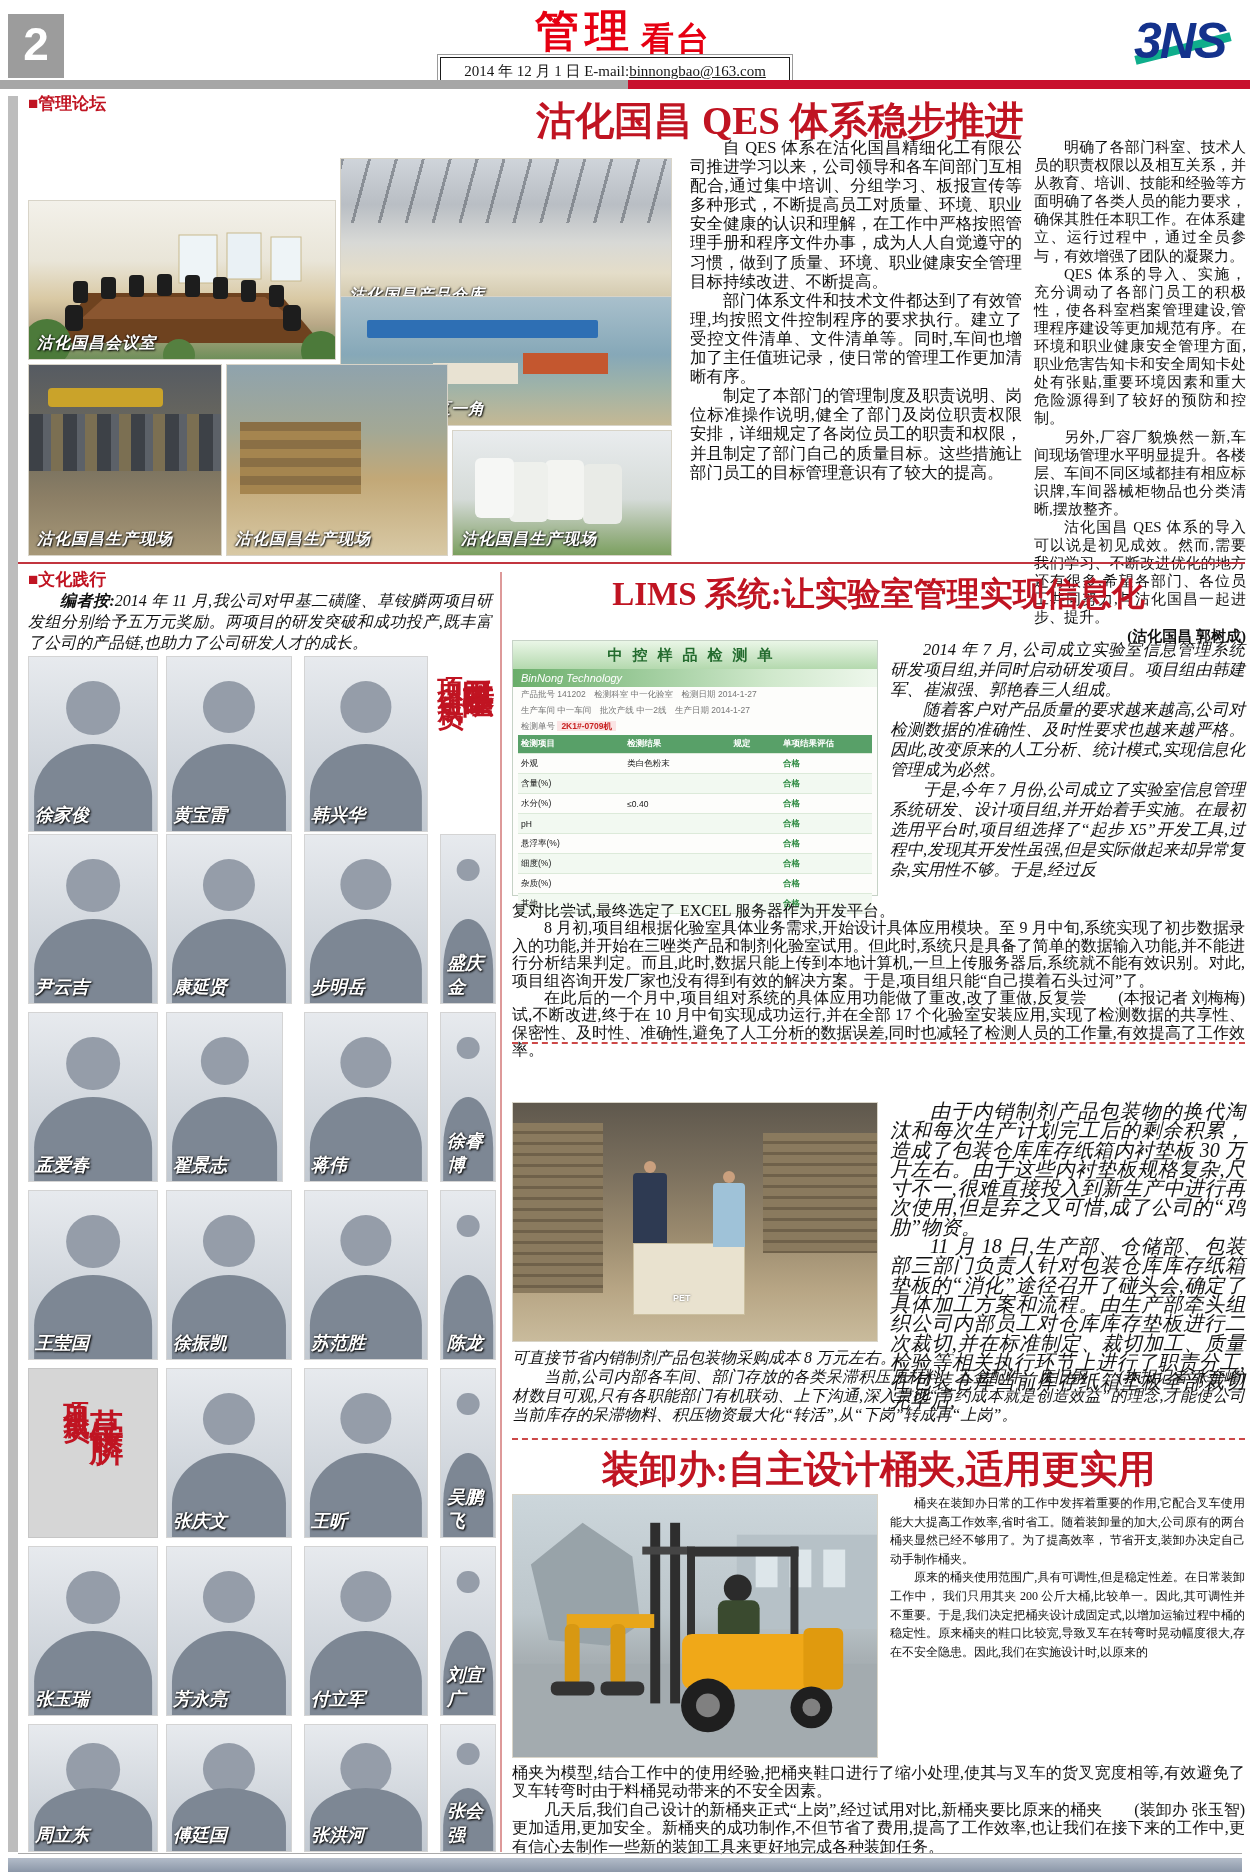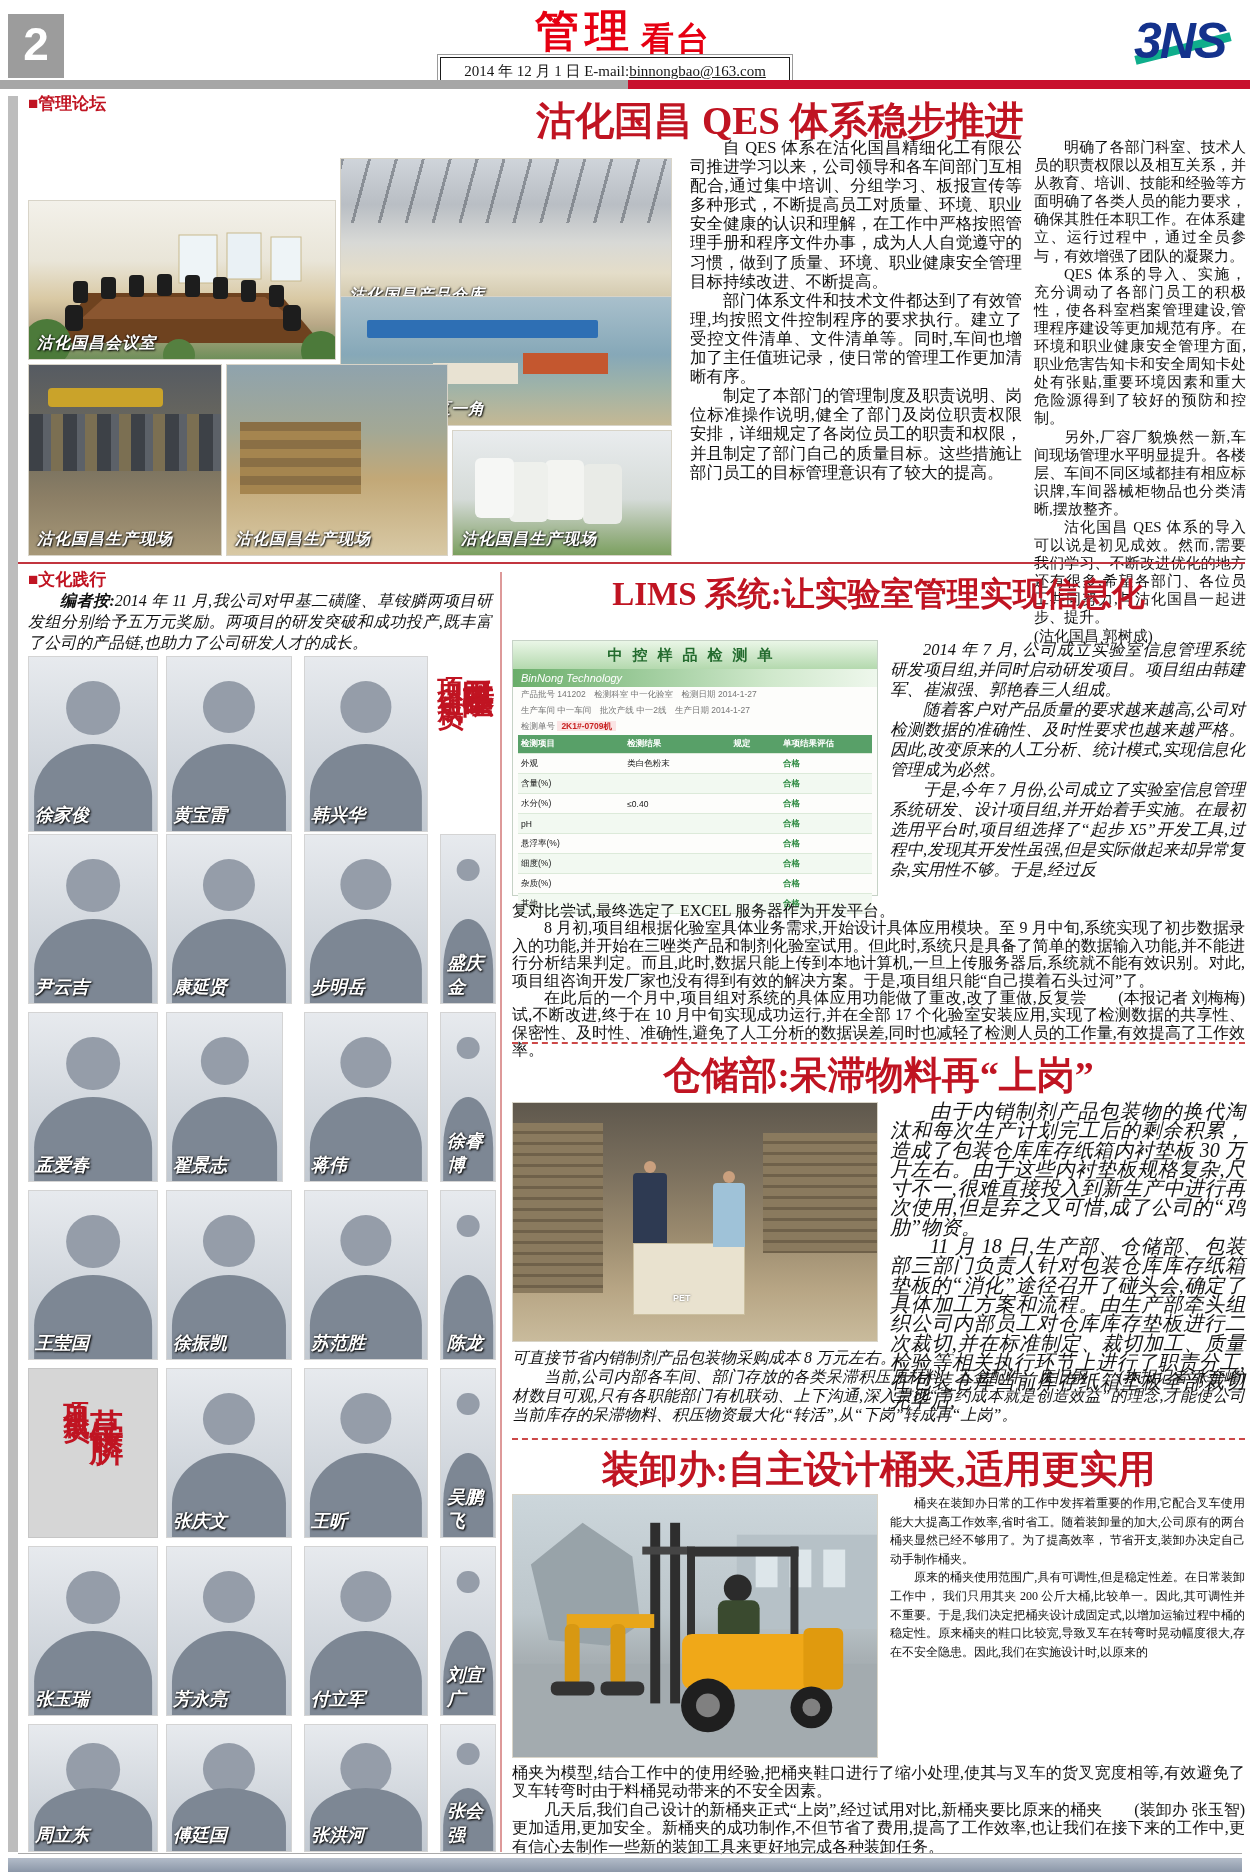--- a/index.html
+++ b/index.html
@@ -23,21 +23,21 @@
   .leftstrip{left:8px;top:96px;width:10px;height:1756px;background:#bdbdbd}
   
   .seclabel{color:#c01422;font:bold 17px "Liberation Serif",serif}
   .atitle{color:#c01422;font-weight:bold;text-align:center;white-space:nowrap}
   
   .btxt{text-align:justify;color:#111}
   .btxt p{margin:0;text-indent:2em}
   .btxt p.noind{text-indent:0}
   .kai{font-style:italic}
   .byl{float:right;font-weight:normal}
-  .byl-line{font-weight:normal}
+  .byl-line{text-align:right;font-weight:bold}
   
   .redline{background:#c2353f;height:2px}
   .dashline{border-top:2px dashed #cc4848;height:0}
   .vdiv{width:2px;background:#d99; }
   
   .photo{border:1px solid #d8d4c8;box-sizing:border-box;overflow:hidden}
   .cap{position:absolute;left:8px;bottom:5px;color:#fff;font:italic bold 16px "Liberation Serif",serif;
        letter-spacing:1px;text-shadow:1px 1px 2px #000,-1px 0 2px rgba(0,0,0,.6)}
   .ph-meeting{background:linear-gradient(180deg,#f3f1ea 0%,#e9e5d8 38%,#d9c9a4 62%,#b9a887 78%,#6f8f5a 100%)}
   .ph-ware{background:linear-gradient(180deg,#cfd4da 0%,#b9bec4 30%,#d8d9d6 55%,#e4ddc9 75%,#cabf9f 100%)}
@@ -359,21 +359,20 @@
     <p>随着客户对产品质量的要求越来越高,公司对检测数据的准确性、及时性要求也越来越严格。因此,改变原来的人工分析、统计模式,实现信息化管理成为必然。</p>
     <p>于是,今年 7 月份,公司成立了实验室信息管理系统研发、设计项目组,并开始着手实施。在最初选用平台时,项目组选择了“起步 X5”开发工具,过程中,发现其开发性虽强,但是实际做起来却异常复杂,实用性不够。于是,经过反</p>
   </div>
   <div class="abs btxt" style="left:512px;top:902px;width:733px;font-size:16px;line-height:17.4px">
     <p class="noind">复对比尝试,最终选定了 EXCEL 服务器作为开发平台。</p>
     <p>8 月初,项目组根据化验室具体业务需求,开始设计具体应用模块。至 9 月中旬,系统实现了初步数据录入的功能,并开始在三唑类产品和制剂化验室试用。但此时,系统只是具备了简单的数据输入功能,并不能进行分析结果判定。而且,此时,数据只能上传到本地计算机,一旦上传服务器后,系统就不能有效识别。对此,项目组咨询开发厂家也没有得到有效的解决方案。于是,项目组只能“自己摸着石头过河”了。</p>
     <p><span class="byl">(本报记者  刘梅梅)</span><span>在此后的一个月中,项目组对系统的具体应用功能做了重改,改了重做,反复尝试,不断改进,终于在 10 月中旬实现成功运行,并在全部 17 个化验室安装应用,实现了检测数据的共享性、保密性、及时性、准确性,避免了人工分析的数据误差,同时也减轻了检测人员的工作量,有效提高了工作效率。</span></p>
   </div>
 
   <div class="abs dashline" style="left:512px;top:1042px;width:733px"></div>
-  <div class="abs atitle" style="left:512px;top:1050px;width:733px;font-size:38px">仓储部:呆滞物料再“上岗”</div>
 
   <div class="abs photo ph-boxes" style="left:512px;top:1102px;width:366px;height:240px">
     <span class="stack" style="left:0;top:20px;width:90px;height:170px"></span>
     <span class="stack" style="left:250px;top:30px;width:116px;height:120px"></span>
     <span class="bigbox" style="left:120px;top:140px;width:110px;height:70px"></span>
     <span class="boxlab" style="left:160px;top:190px">PET</span>
     <span class="worker" style="left:120px;top:70px;width:34px;height:70px;background:#2e3a52"></span>
     <span class="worker" style="left:200px;top:80px;width:32px;height:64px;background:#9fc2d8"></span>
   </div>
 

